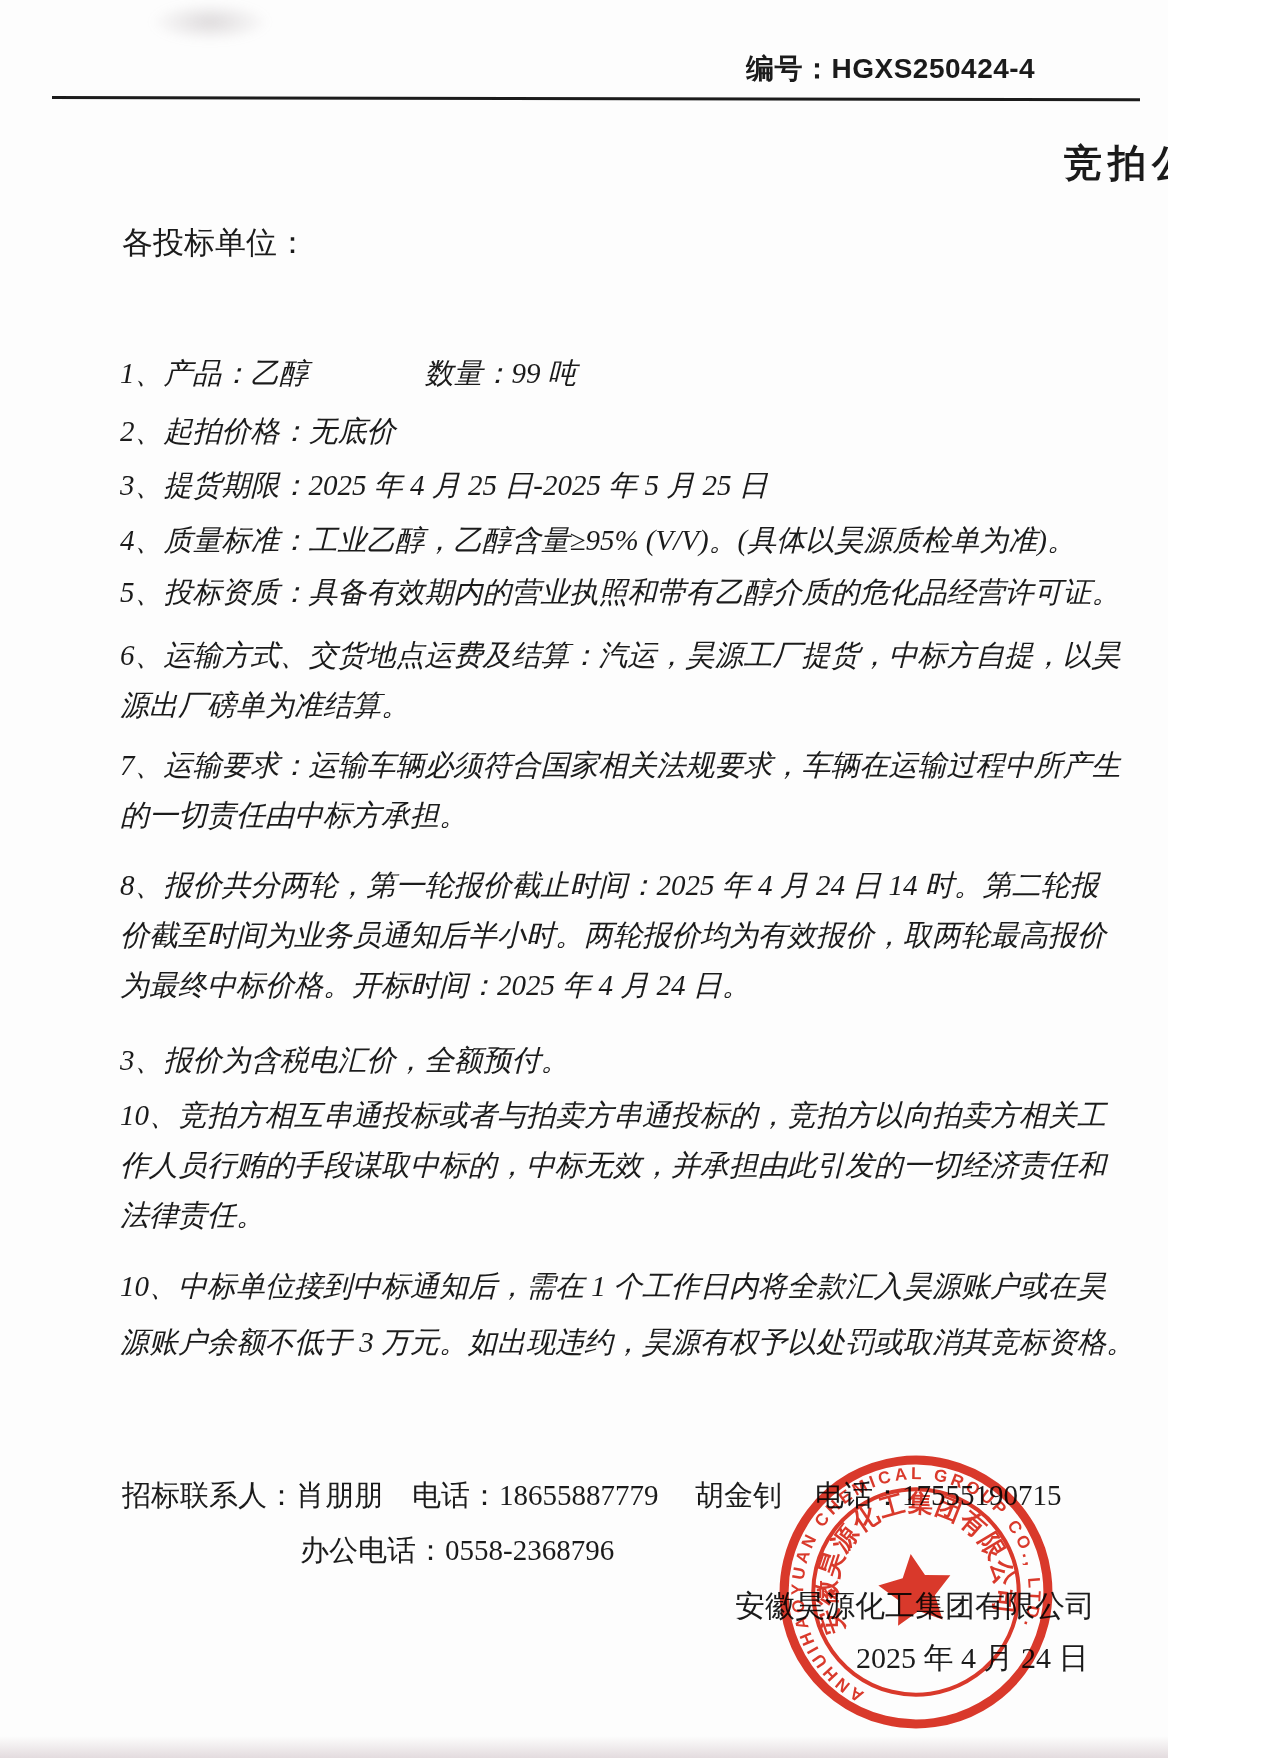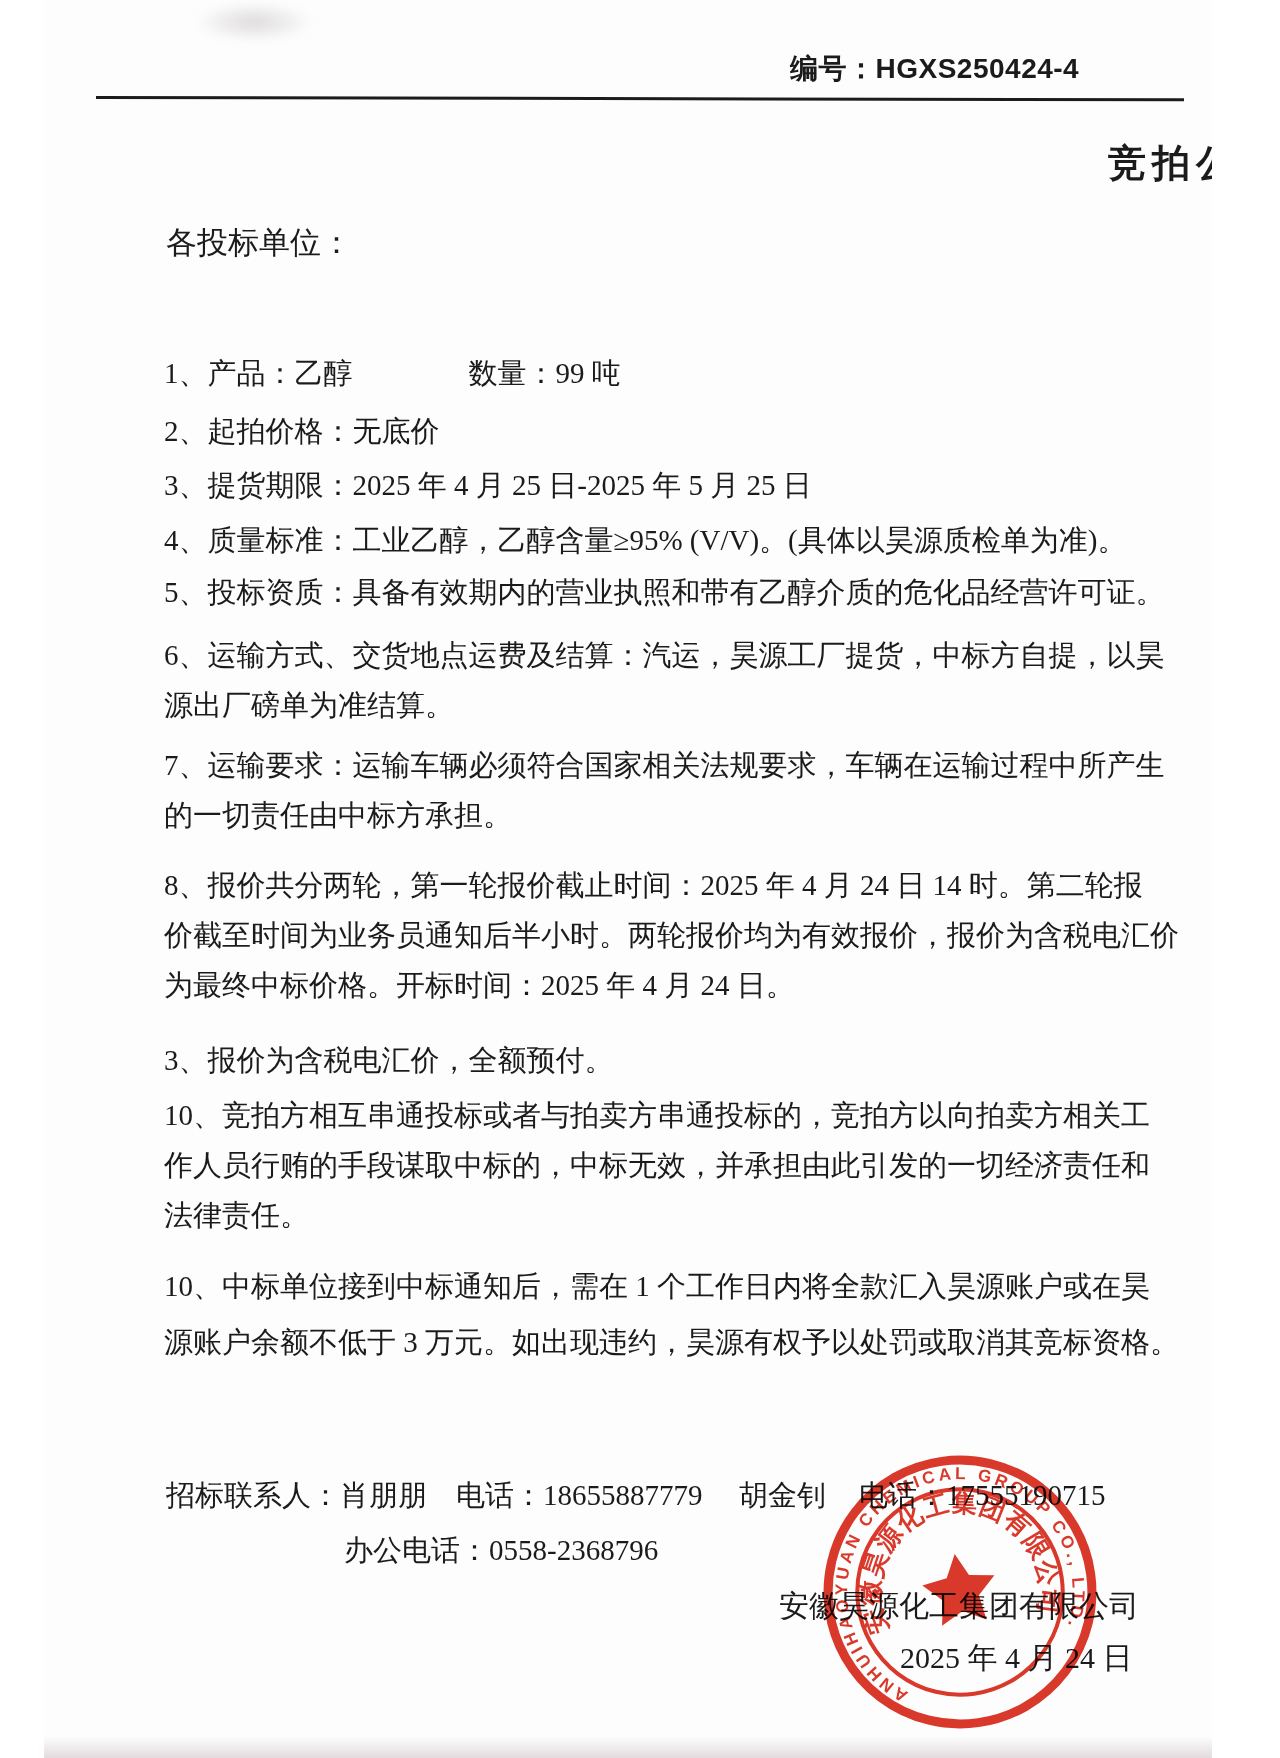--- a/index.html
+++ b/index.html
@@ -3,21 +3,20 @@
 <meta charset="utf-8">
 <style>
   html,body{margin:0;padding:0;background:#ffffff;}
   .page{
     position:relative;
     width:1168px;height:1758px;
     background:#fdfdfd;
     overflow:hidden;
     font-family:"Liberation Serif","DejaVu Serif",serif;
     color:#1b1b1b;
-    margin-left:44px;
   }
   .doc-number{
     position:absolute;top:50px;left:746px;
     font-family:"Liberation Sans","DejaVu Sans",sans-serif;
     font-weight:700;font-size:28px;letter-spacing:.5px;
     white-space:nowrap;
   }
   .top-rule{
     position:absolute;top:96px;left:52px;width:1088px;height:3px;
     background:#1c1c1c;transform:rotate(.12deg);transform-origin:left center;
@@ -30,21 +29,21 @@
   .salutation{
     position:absolute;top:222px;left:122px;
     font-size:31px;font-weight:500;white-space:nowrap;text-align:right;
   }
   .intro{
     position:absolute;top:290px;left:168px;
     font-size:29px;font-weight:500;white-space:nowrap;
   }
   .item{
     position:absolute;left:120px;
-    font-size:29px;font-weight:500;
+    font-size:29px;font-weight:500;font-style:italic;
   }
   .item .line{white-space:nowrap;height:50px;line-height:36px;}
   .email{
     font-family:"Liberation Mono","DejaVu Sans Mono",monospace;
     font-weight:700;font-size:29px;letter-spacing:0;
   }
   .contact-row{position:absolute;font-size:29px;font-weight:500;white-space:nowrap;}
   .sig-company{
     position:absolute;top:1586px;left:735px;
     font-size:30px;font-weight:500;white-space:nowrap;z-index:1;
@@ -109,21 +108,21 @@
     <div class="line">源出厂磅单为准结算。</div>
   </div>
 
   <div class="item" style="top:747px">
     <div class="line">7、运输要求：运输车辆必须符合国家相关法规要求，车辆在运输过程中所产生</div>
     <div class="line">的一切责任由中标方承担。</div>
   </div>
 
   <div class="item" style="top:867px">
     <div class="line">8、报价共分两轮，第一轮报价截止时间：2025 年 4 月 24 日 14 时。第二轮报</div>
-    <div class="line">价截至时间为业务员通知后半小时。两轮报价均为有效报价，报价为含税电汇价</div>
+    <div class="line">价截至时间为业务员通知后半小时。两轮报价均为有效报价，取两轮最高报价</div>
     <div class="line">为最终中标价格。开标时间：2025 年 4 月 24 日。</div>
   </div>
 
   <div class="item" style="top:1042px">
     <div class="line">3、报价为含税电汇价，全额预付。</div>
   </div>
 
   <div class="item" style="top:1097px">
     <div class="line">10、竞拍方相互串通投标或者与拍卖方串通投标的，竞拍方以向拍卖方相关工</div>
     <div class="line">作人员行贿的手段谋取中标的，中标无效，并承担由此引发的一切经济责任和</div>

